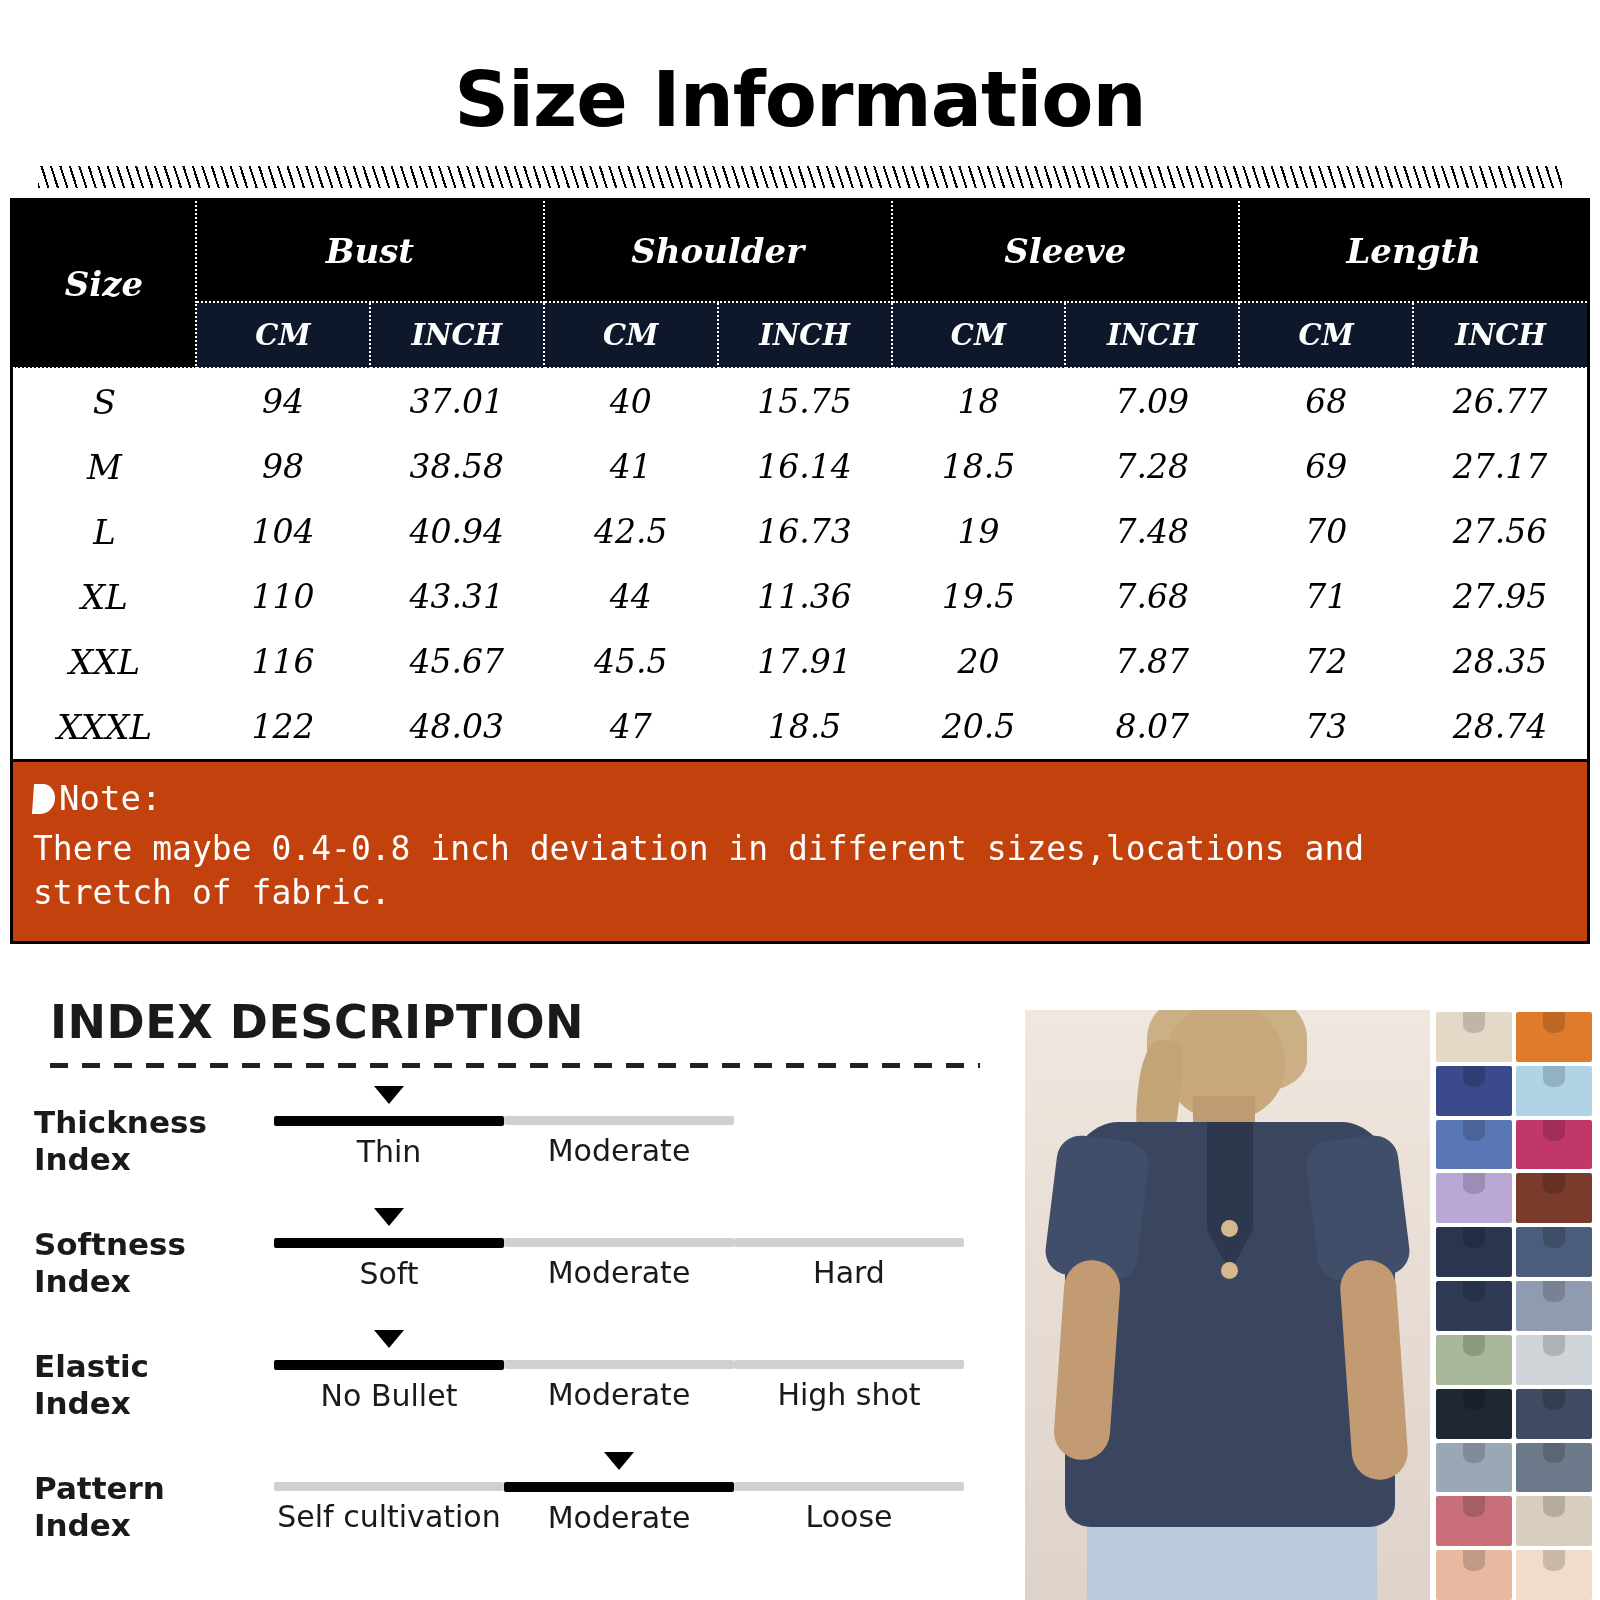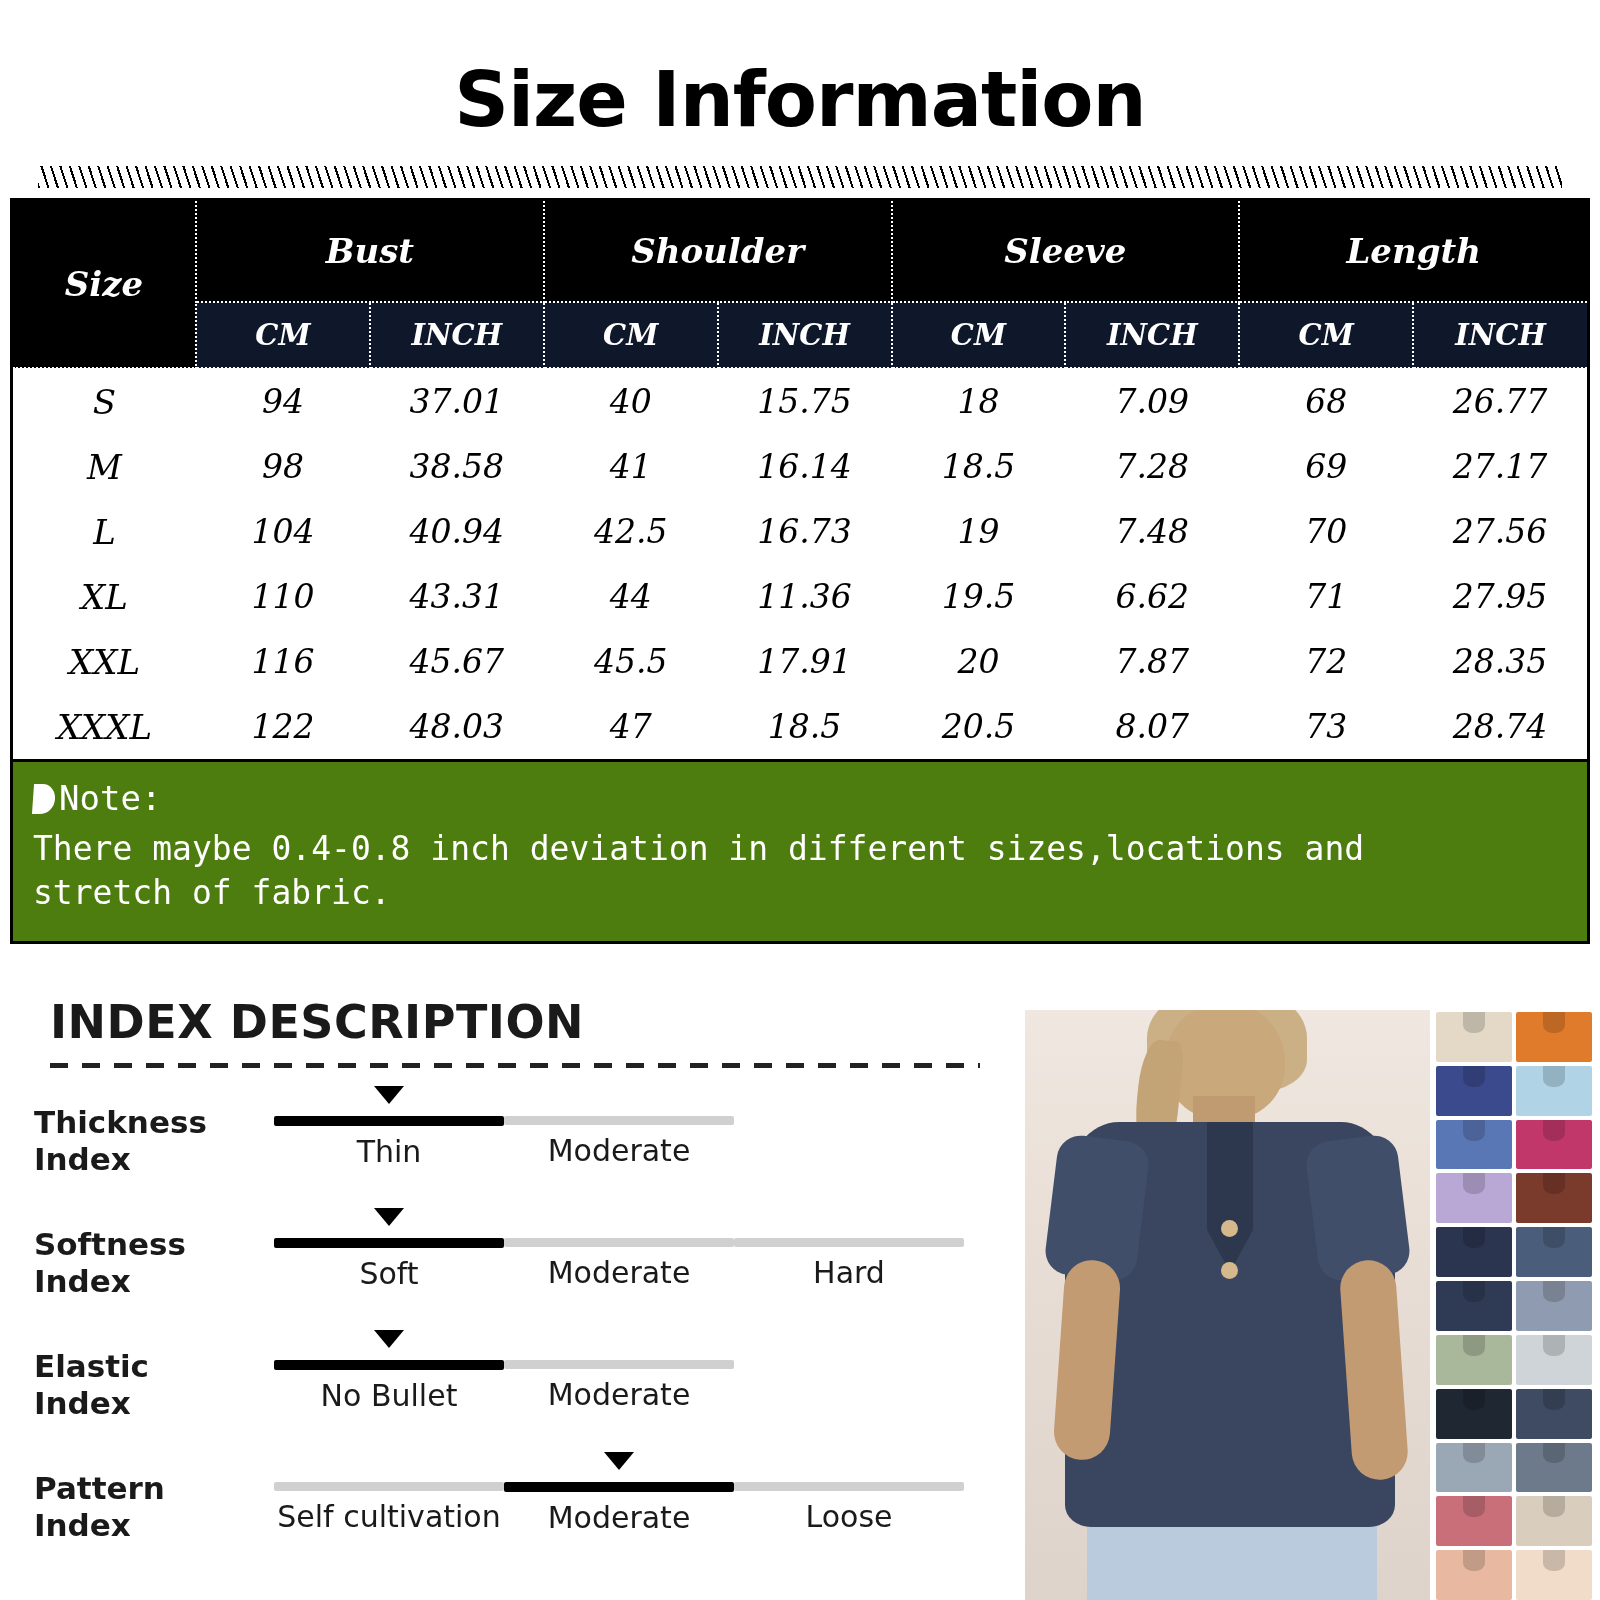--- a/index.html
+++ b/index.html
@@ -80,21 +80,21 @@
     font-size: 33px;
     height: 63px;
     font-weight: normal;
   }
   tbody td.sz {
     font-size: 34px;
   }
 
   
   .note {
-    background: #4d7c0f;
+    background: #c2410c;
     color: #fff;
     margin: 0 10px;
     padding: 14px 20px 26px 20px;
     font-family: "DejaVu Sans Mono", monospace;
     font-size: 33px;
     line-height: 1.33;
     border: 3px solid #000;
     border-top: none;
   }
   .note .note-head {
@@ -377,21 +377,21 @@
         <td>70</td>
         <td>27.56</td>
       </tr>
       <tr>
         <td class="sz">XL</td>
         <td>110</td>
         <td>43.31</td>
         <td>44</td>
         <td>11.36</td>
         <td>19.5</td>
-        <td>6.62</td>
+        <td>7.68</td>
         <td>71</td>
         <td>27.95</td>
       </tr>
       <tr>
         <td class="sz">XXL</td>
         <td>116</td>
         <td>45.67</td>
         <td>45.5</td>
         <td>17.91</td>
         <td>20</td>
@@ -486,20 +486,25 @@
           <div class="arrow">
               <span></span>
             </div>
           <div class="bar"></div>
           <div class="olabel">No Bullet</div>
         </div>
         <div class="opt">
           <div class="arrow"></div>
           <div class="bar"></div>
           <div class="olabel">Moderate</div>
+        </div>
+        <div class="opt">
+          <div class="arrow"></div>
+          <div class="bar"></div>
+          <div class="olabel">High shot</div>
         </div>
       </div>
     </div>
 
     <div class="idx-row">
       <div class="idx-label">
         <div>Pattern</div>
         <div>Index</div>
       </div>
       <div class="idx-opts">

